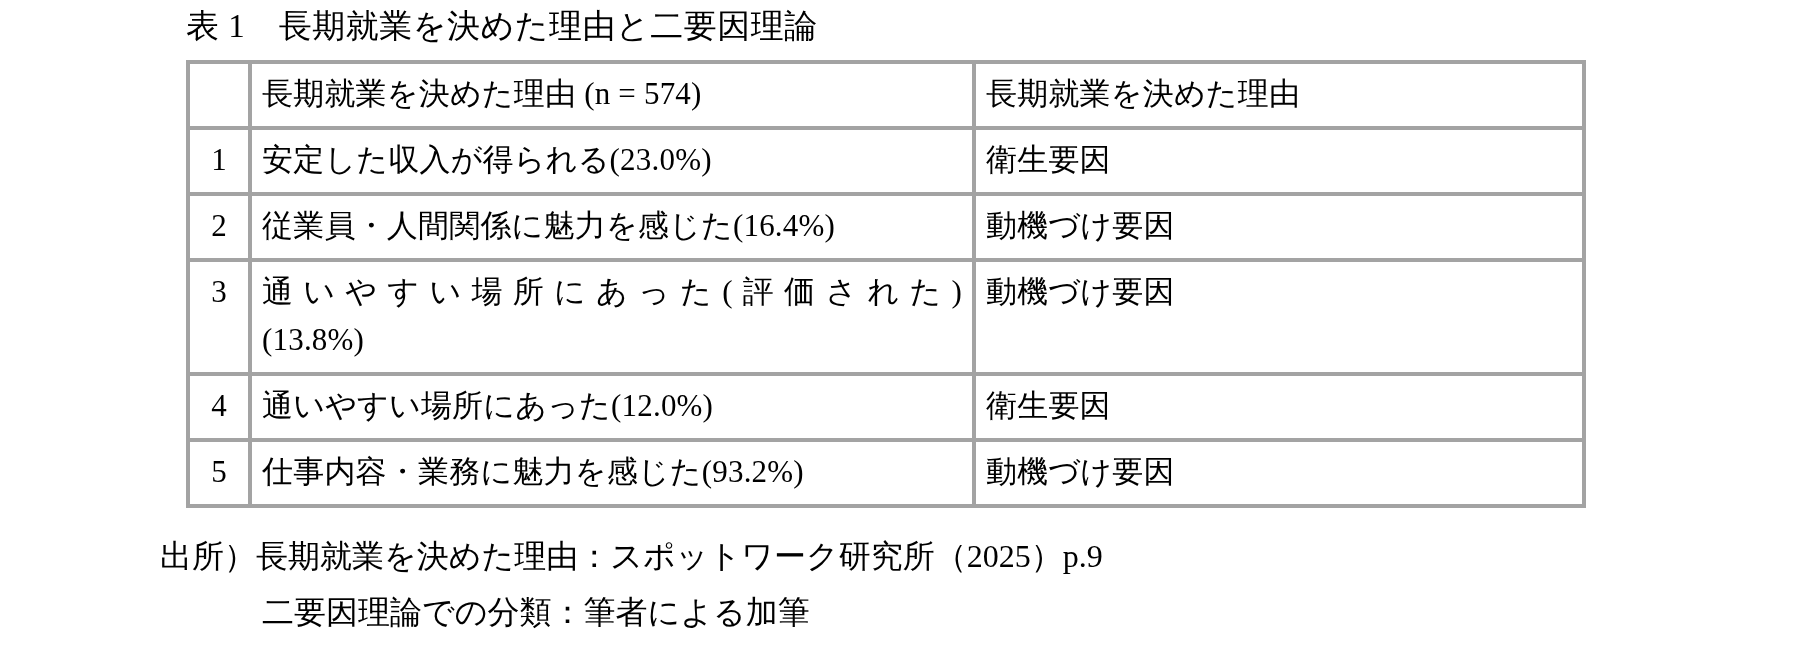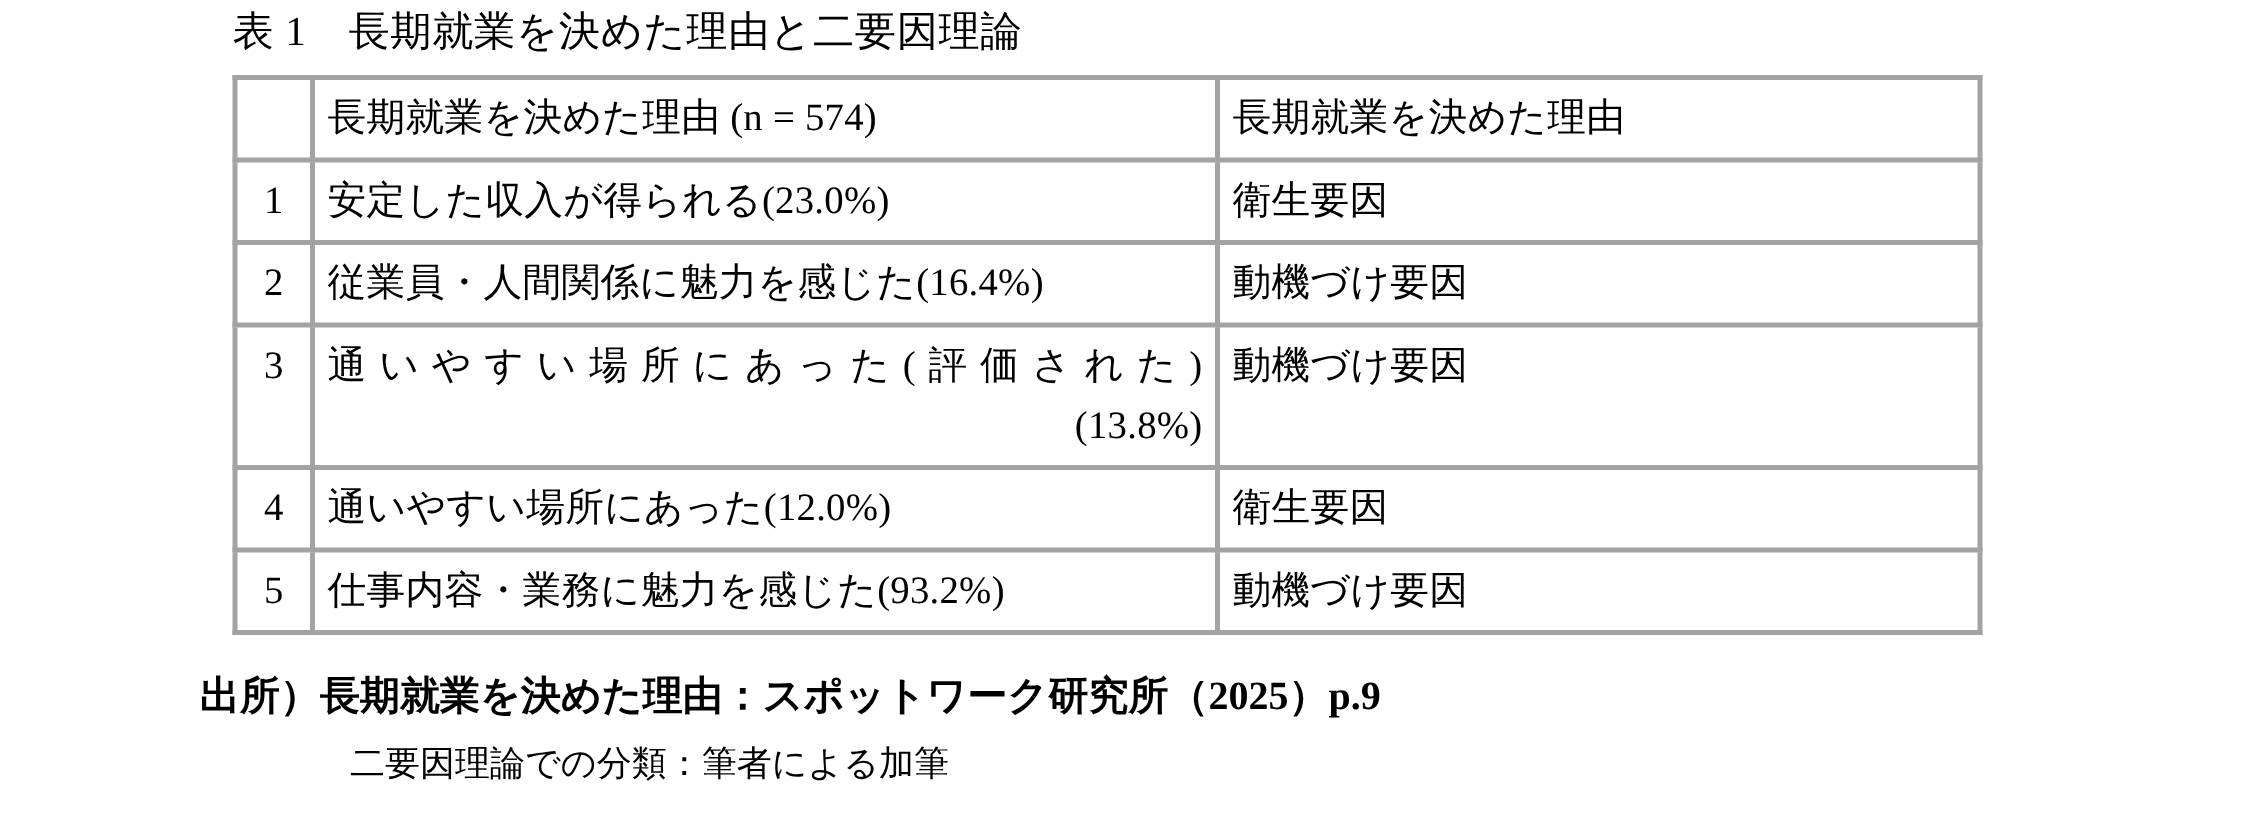--- a/index.html
+++ b/index.html
@@ -64,44 +64,41 @@
     letter-spacing: 0.2px;
   }
   td.klass {
     letter-spacing: 0.2px;
   }
   td.header-cell {
     letter-spacing: 0.2px;
   }
   .reason-line-2 {
     display: block;
-    text-align: right;
   }
   .spread {
     display: block;
     text-align: justify;
     text-align-last: justify;
   }
   .source {
     position: absolute;
     left: 160px;
     top: 534px;
     font-size: 32px;
     line-height: 44px;
     white-space: pre;
-    font-weight: bold;
   }
   .source-2 {
     position: absolute;
     left: 262px;
     top: 590px;
-    font-size: 28px;
+    font-size: 32px;
     line-height: 44px;
     white-space: pre;
-    margin-left: 18px;
   }
 </style>
 </head>
 <body>
 
 <div class="page">
 
   <div class="table-caption">表 1　長期就業を決めた理由と二要因理論</div>
 
   <div class="table-wrap">

